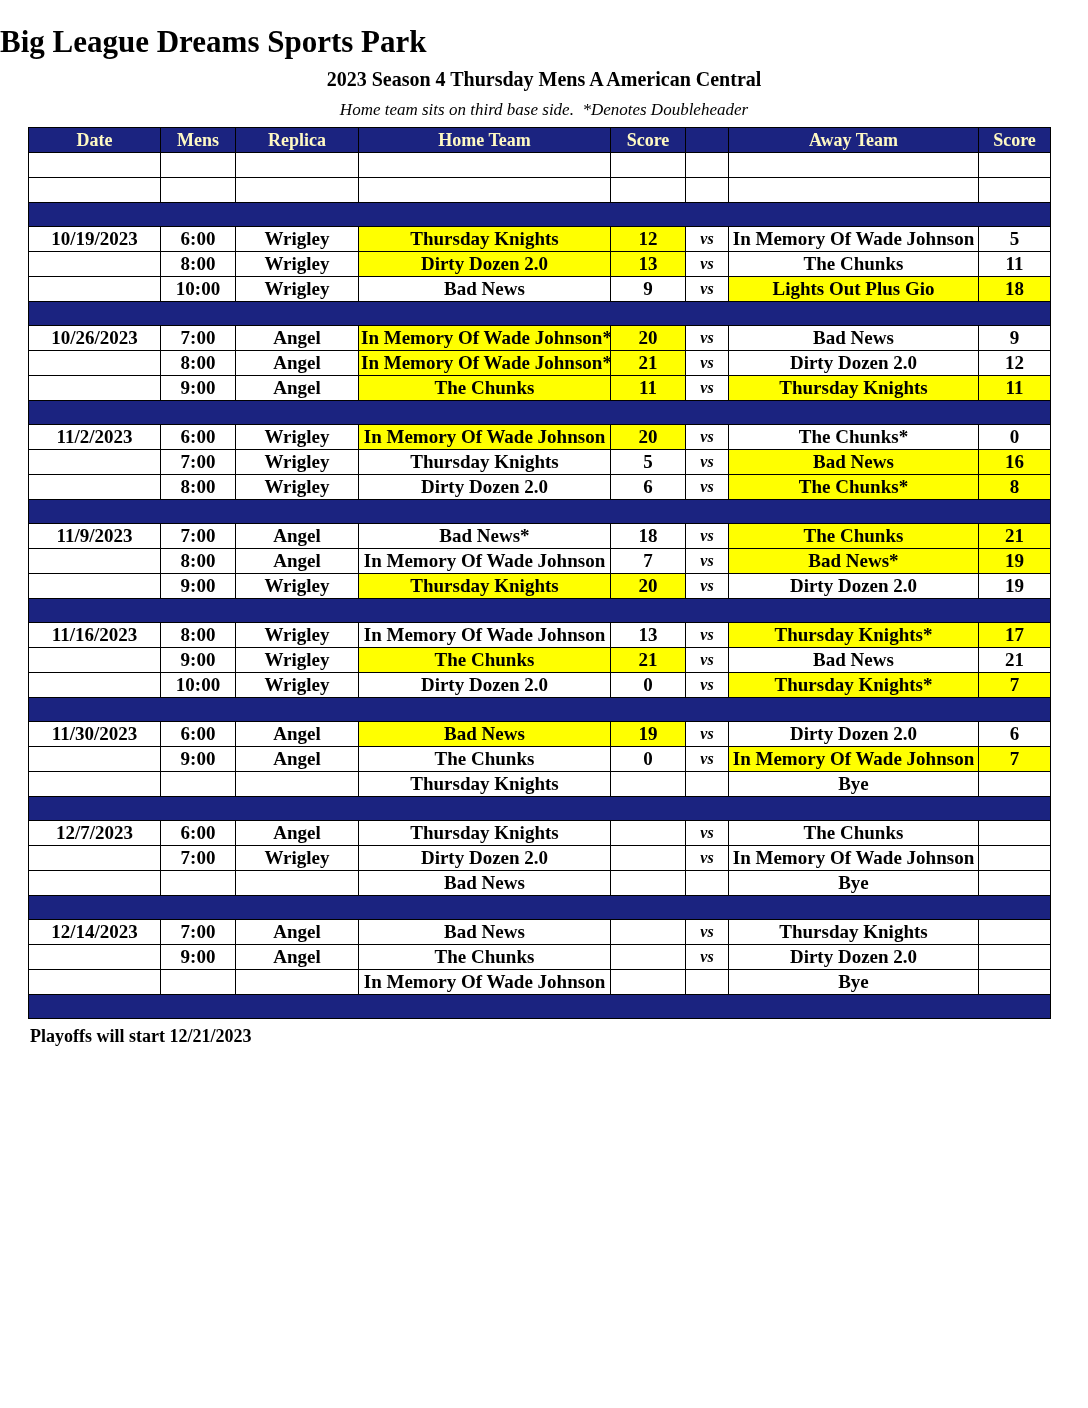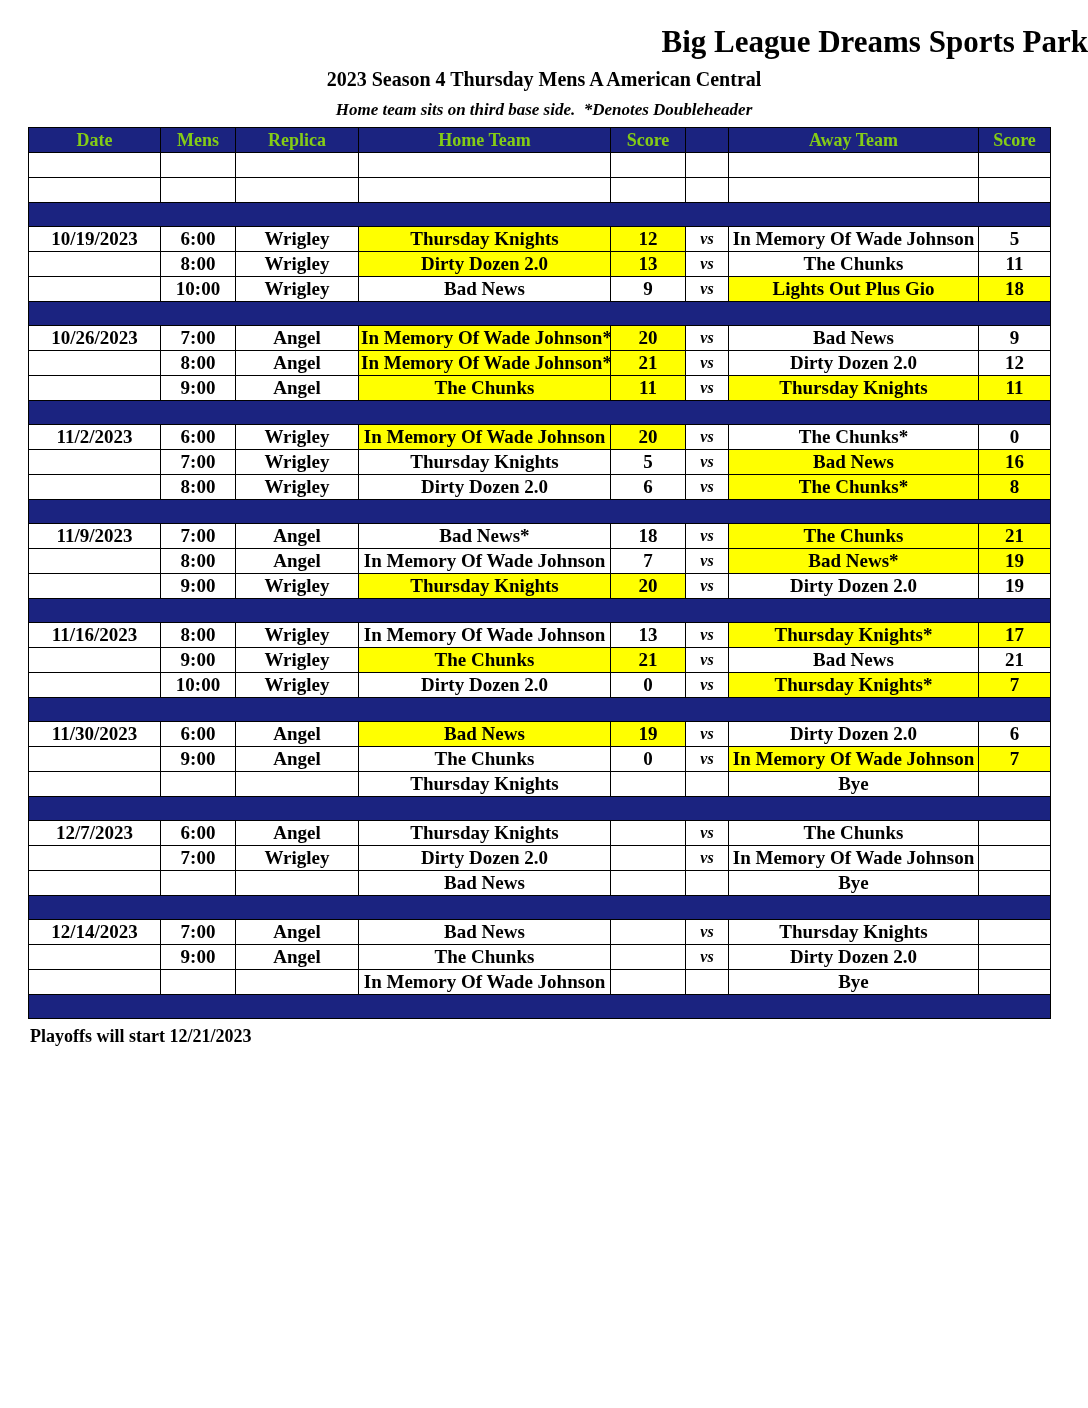--- a/index.html
+++ b/index.html
@@ -11,35 +11,35 @@
     width: 1088px;
     height: 1408px;
     font-family: "Liberation Serif", serif;
     color: #000;
     position: relative;
   }
   .page {
     width: 1088px;
   }
   .title {
-    text-align: right;
+    text-align: left;
     font-size: 31px;
     font-weight: bold;
     margin: 24px 0 0 0;
   }
   .subtitle {
     text-align: center;
     font-size: 20px;
     font-weight: bold;
     margin: 8px 0 0 0;
   }
   .note {
     text-align: center;
     font-size: 17px;
-    font-weight: bold;
+    font-weight: normal;
     font-style: italic;
     margin: 9px 0 7px 0;
     white-space: pre;
   }
   table.schedule {
     border-collapse: collapse;
     table-layout: fixed;
     width: 1022px;
     margin: 0 0 0 28px;
   }
@@ -50,21 +50,21 @@
     text-align: center;
     font-weight: bold;
     font-size: 19px;
     font-family: "Liberation Serif", serif;
     overflow: hidden;
     white-space: nowrap;
     box-sizing: border-box;
   }
   .schedule thead th {
     background: var(--navy);
-    color: #84cc16;
+    color: #fef9c3;
     font-size: 18px;
     height: 25px;
   }
   .schedule td.sep {
     background: var(--navy);
     height: 24px;
     border-left: 1px solid #000;
     border-right: 1px solid #000;
   }
   .schedule td.hl {

